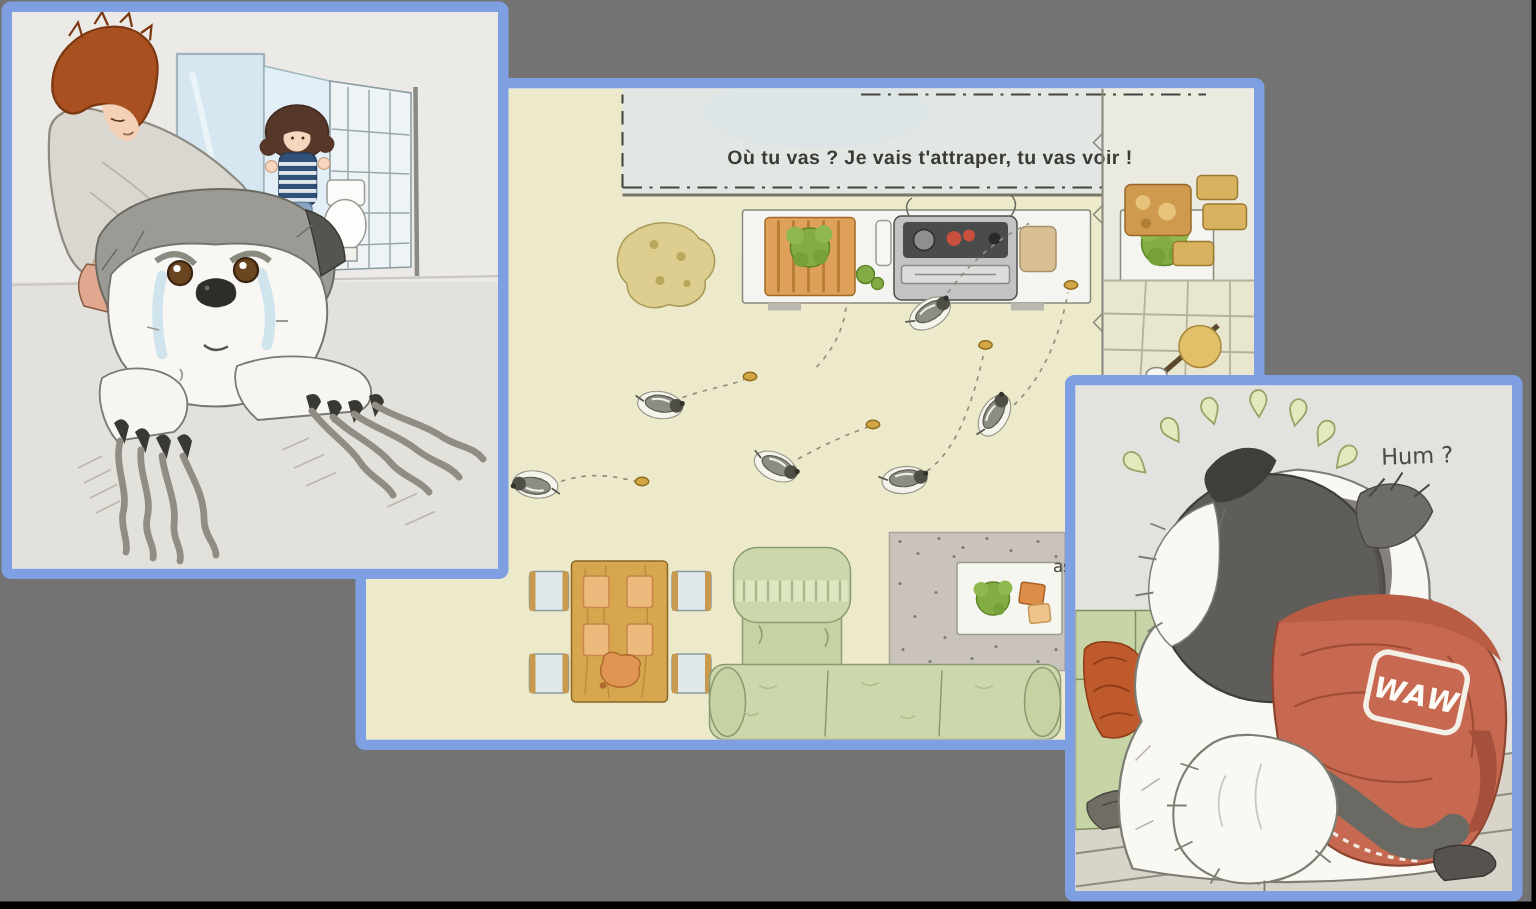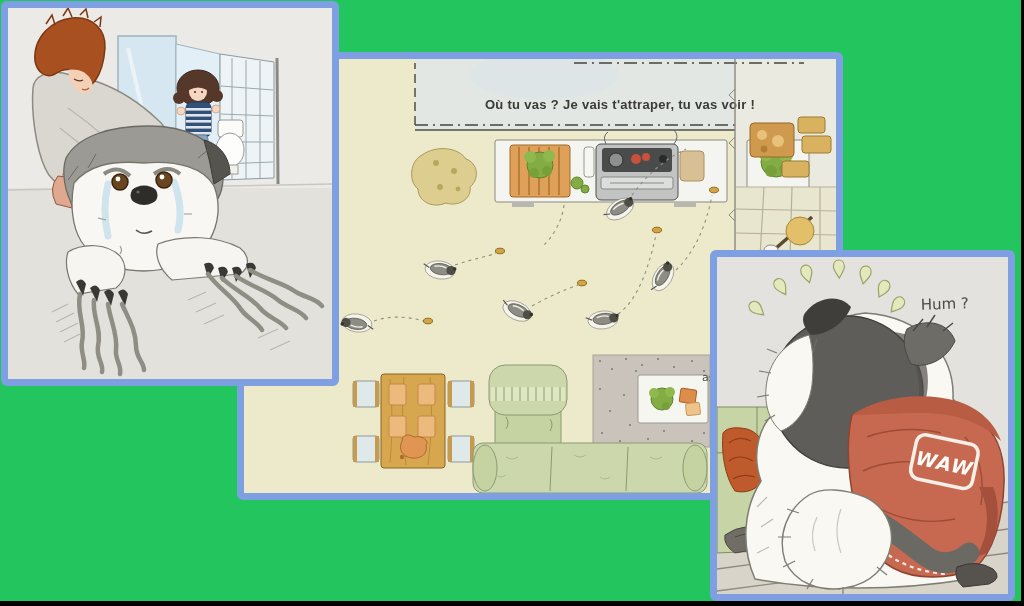--- a/index.html
+++ b/index.html
@@ -1,16 +1,16 @@
 <!DOCTYPE html>
 <html><head>
 <meta charset="utf-8">
 <style>
   html,body{margin:0;padding:0;background:#ffffff;}
-  .canvas{position:relative;width:1024px;height:606px;background:#22c55e;overflow:hidden;
+  .canvas{position:relative;width:1024px;height:606px;background:#737373;overflow:hidden;
           font-family:"Liberation Sans",sans-serif;}
   .edge{position:absolute;background:#000;}
   .edge-right{right:0;top:0;width:3px;height:100%;z-index:20;}
   .edge-bottom{left:0;bottom:0;width:100%;height:5px;z-index:20;}
   .panel{position:absolute;border:7px solid #7e9fe2;border-radius:6px;background:#fff;box-sizing:border-box;}
   .panel svg{display:block;}
   #panel-left{left:1px;top:1px;width:338px;height:385px;z-index:3;}
   #panel-middle{left:237px;top:52px;width:606px;height:448px;z-index:1;}
   #panel-right{left:710px;top:250px;width:305px;height:351px;z-index:4;}
   svg text{font-family:"Liberation Sans",sans-serif;}

